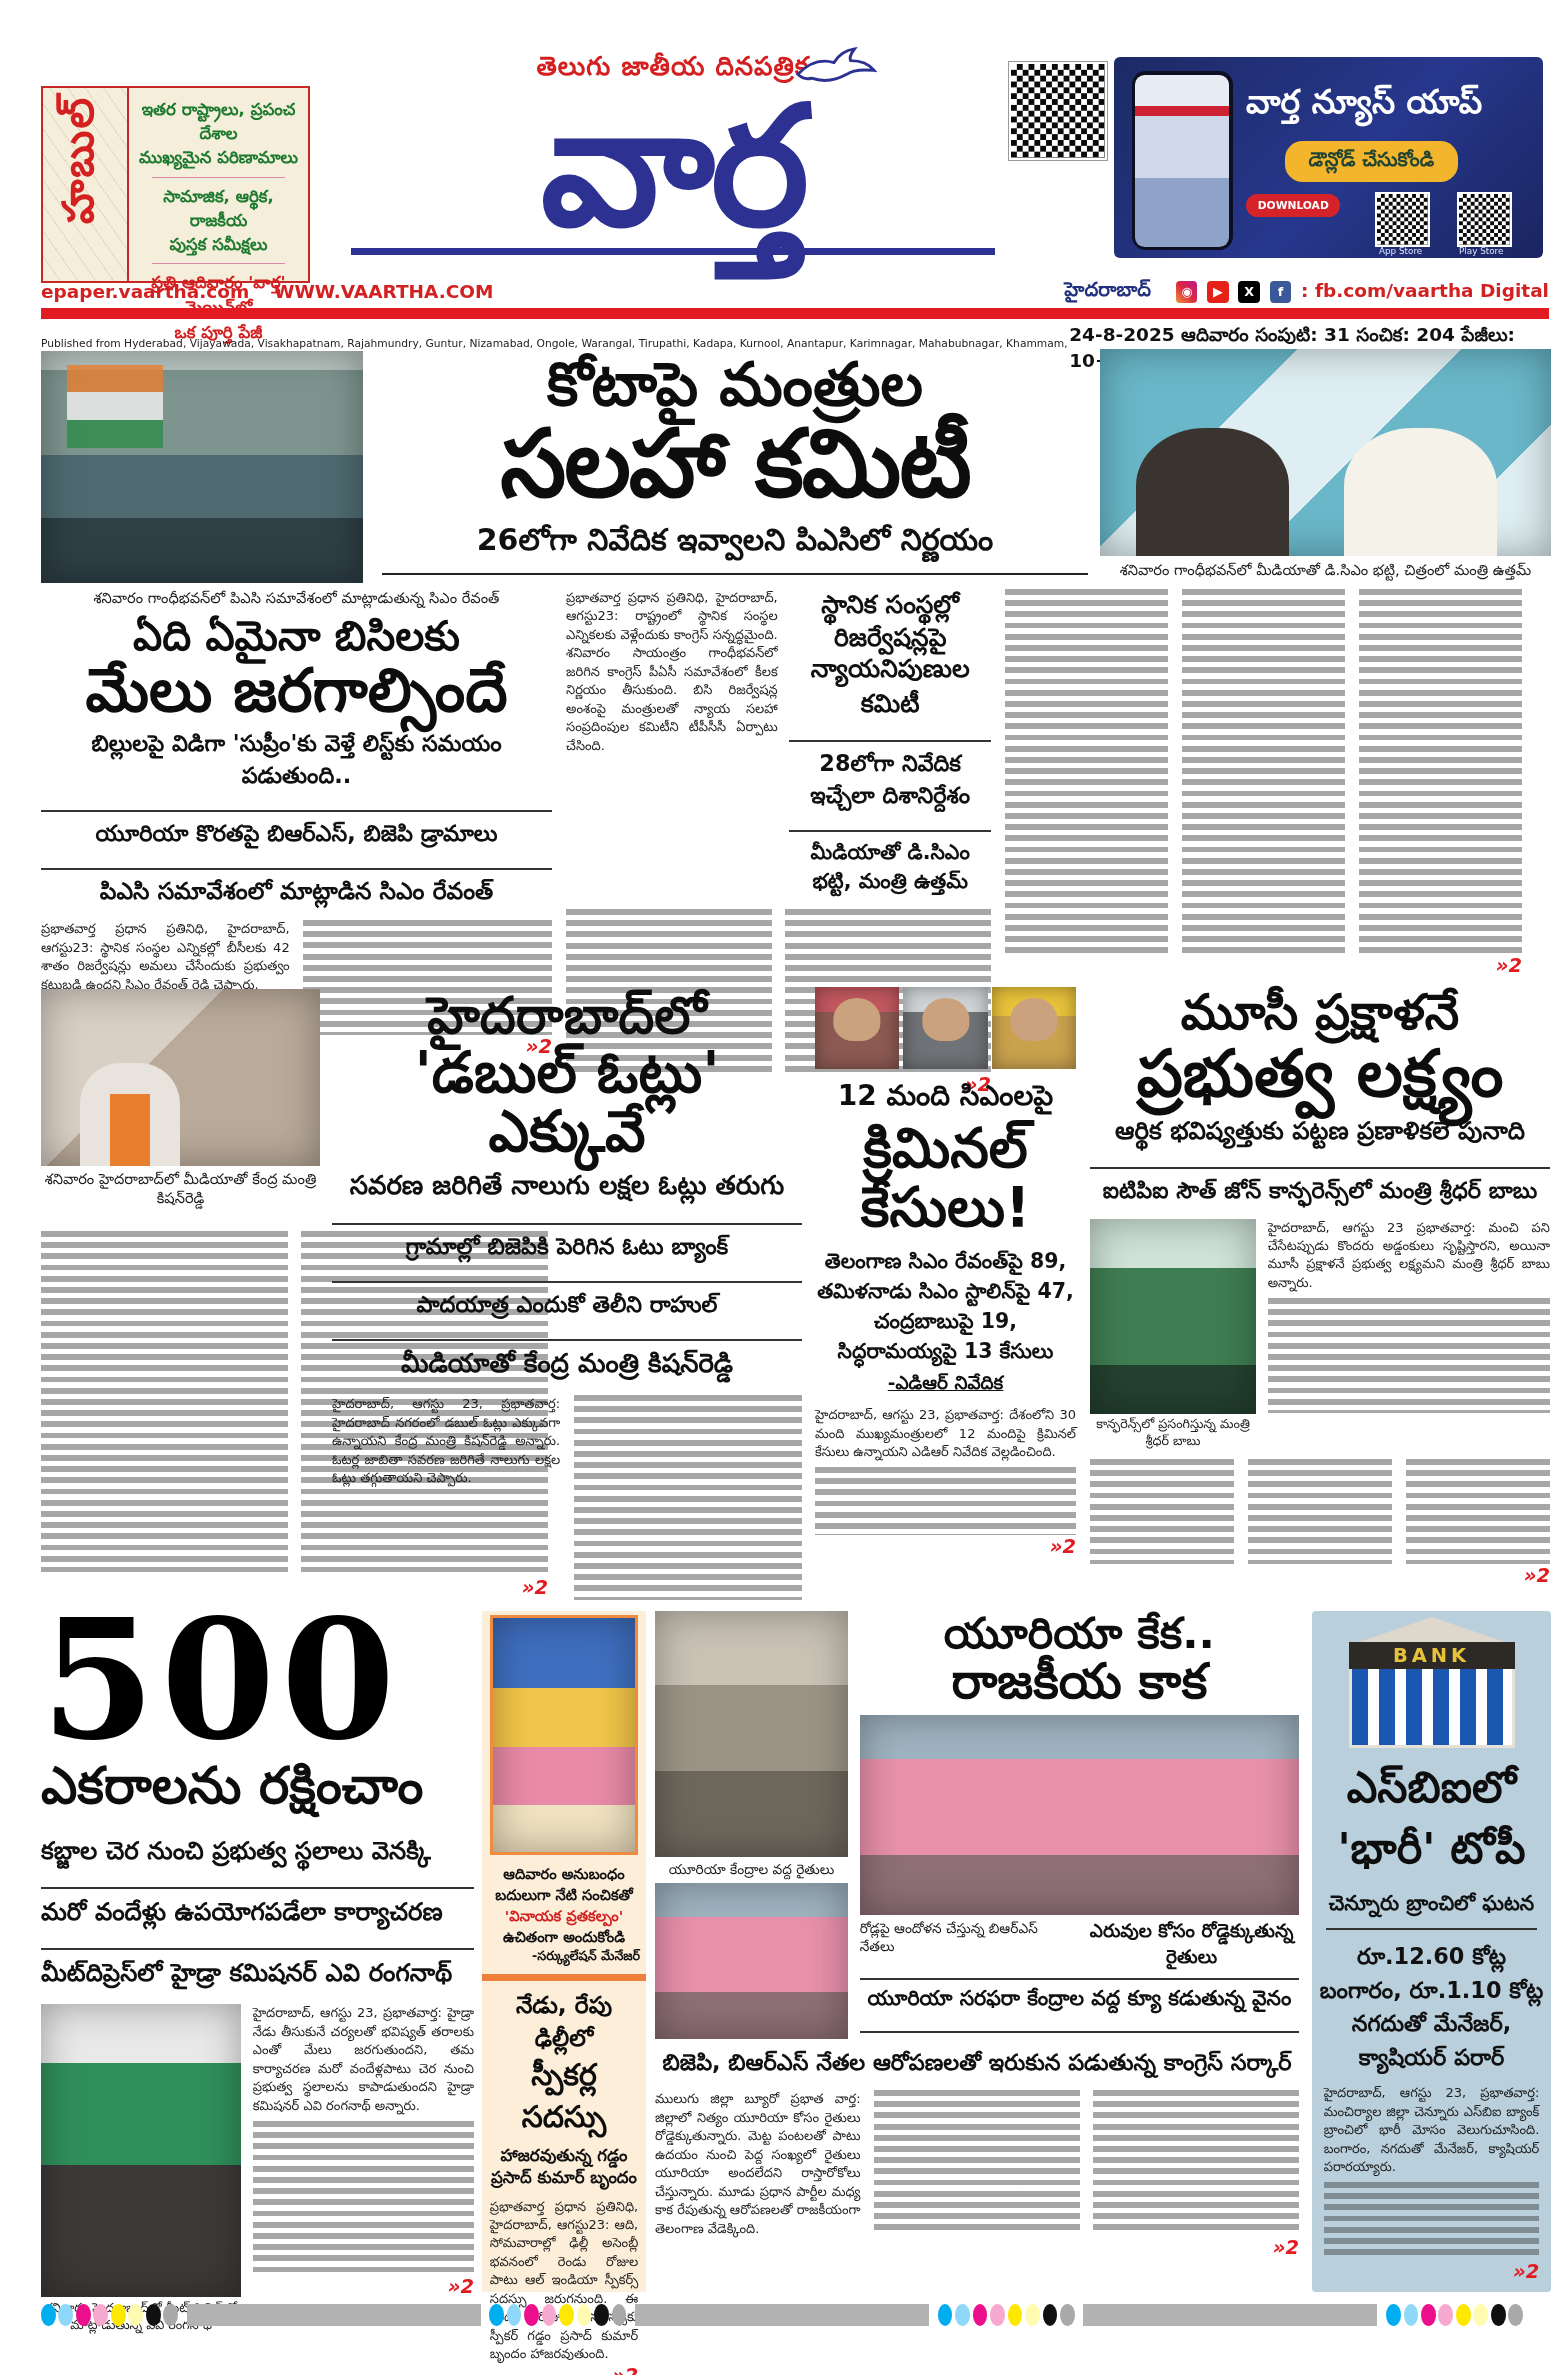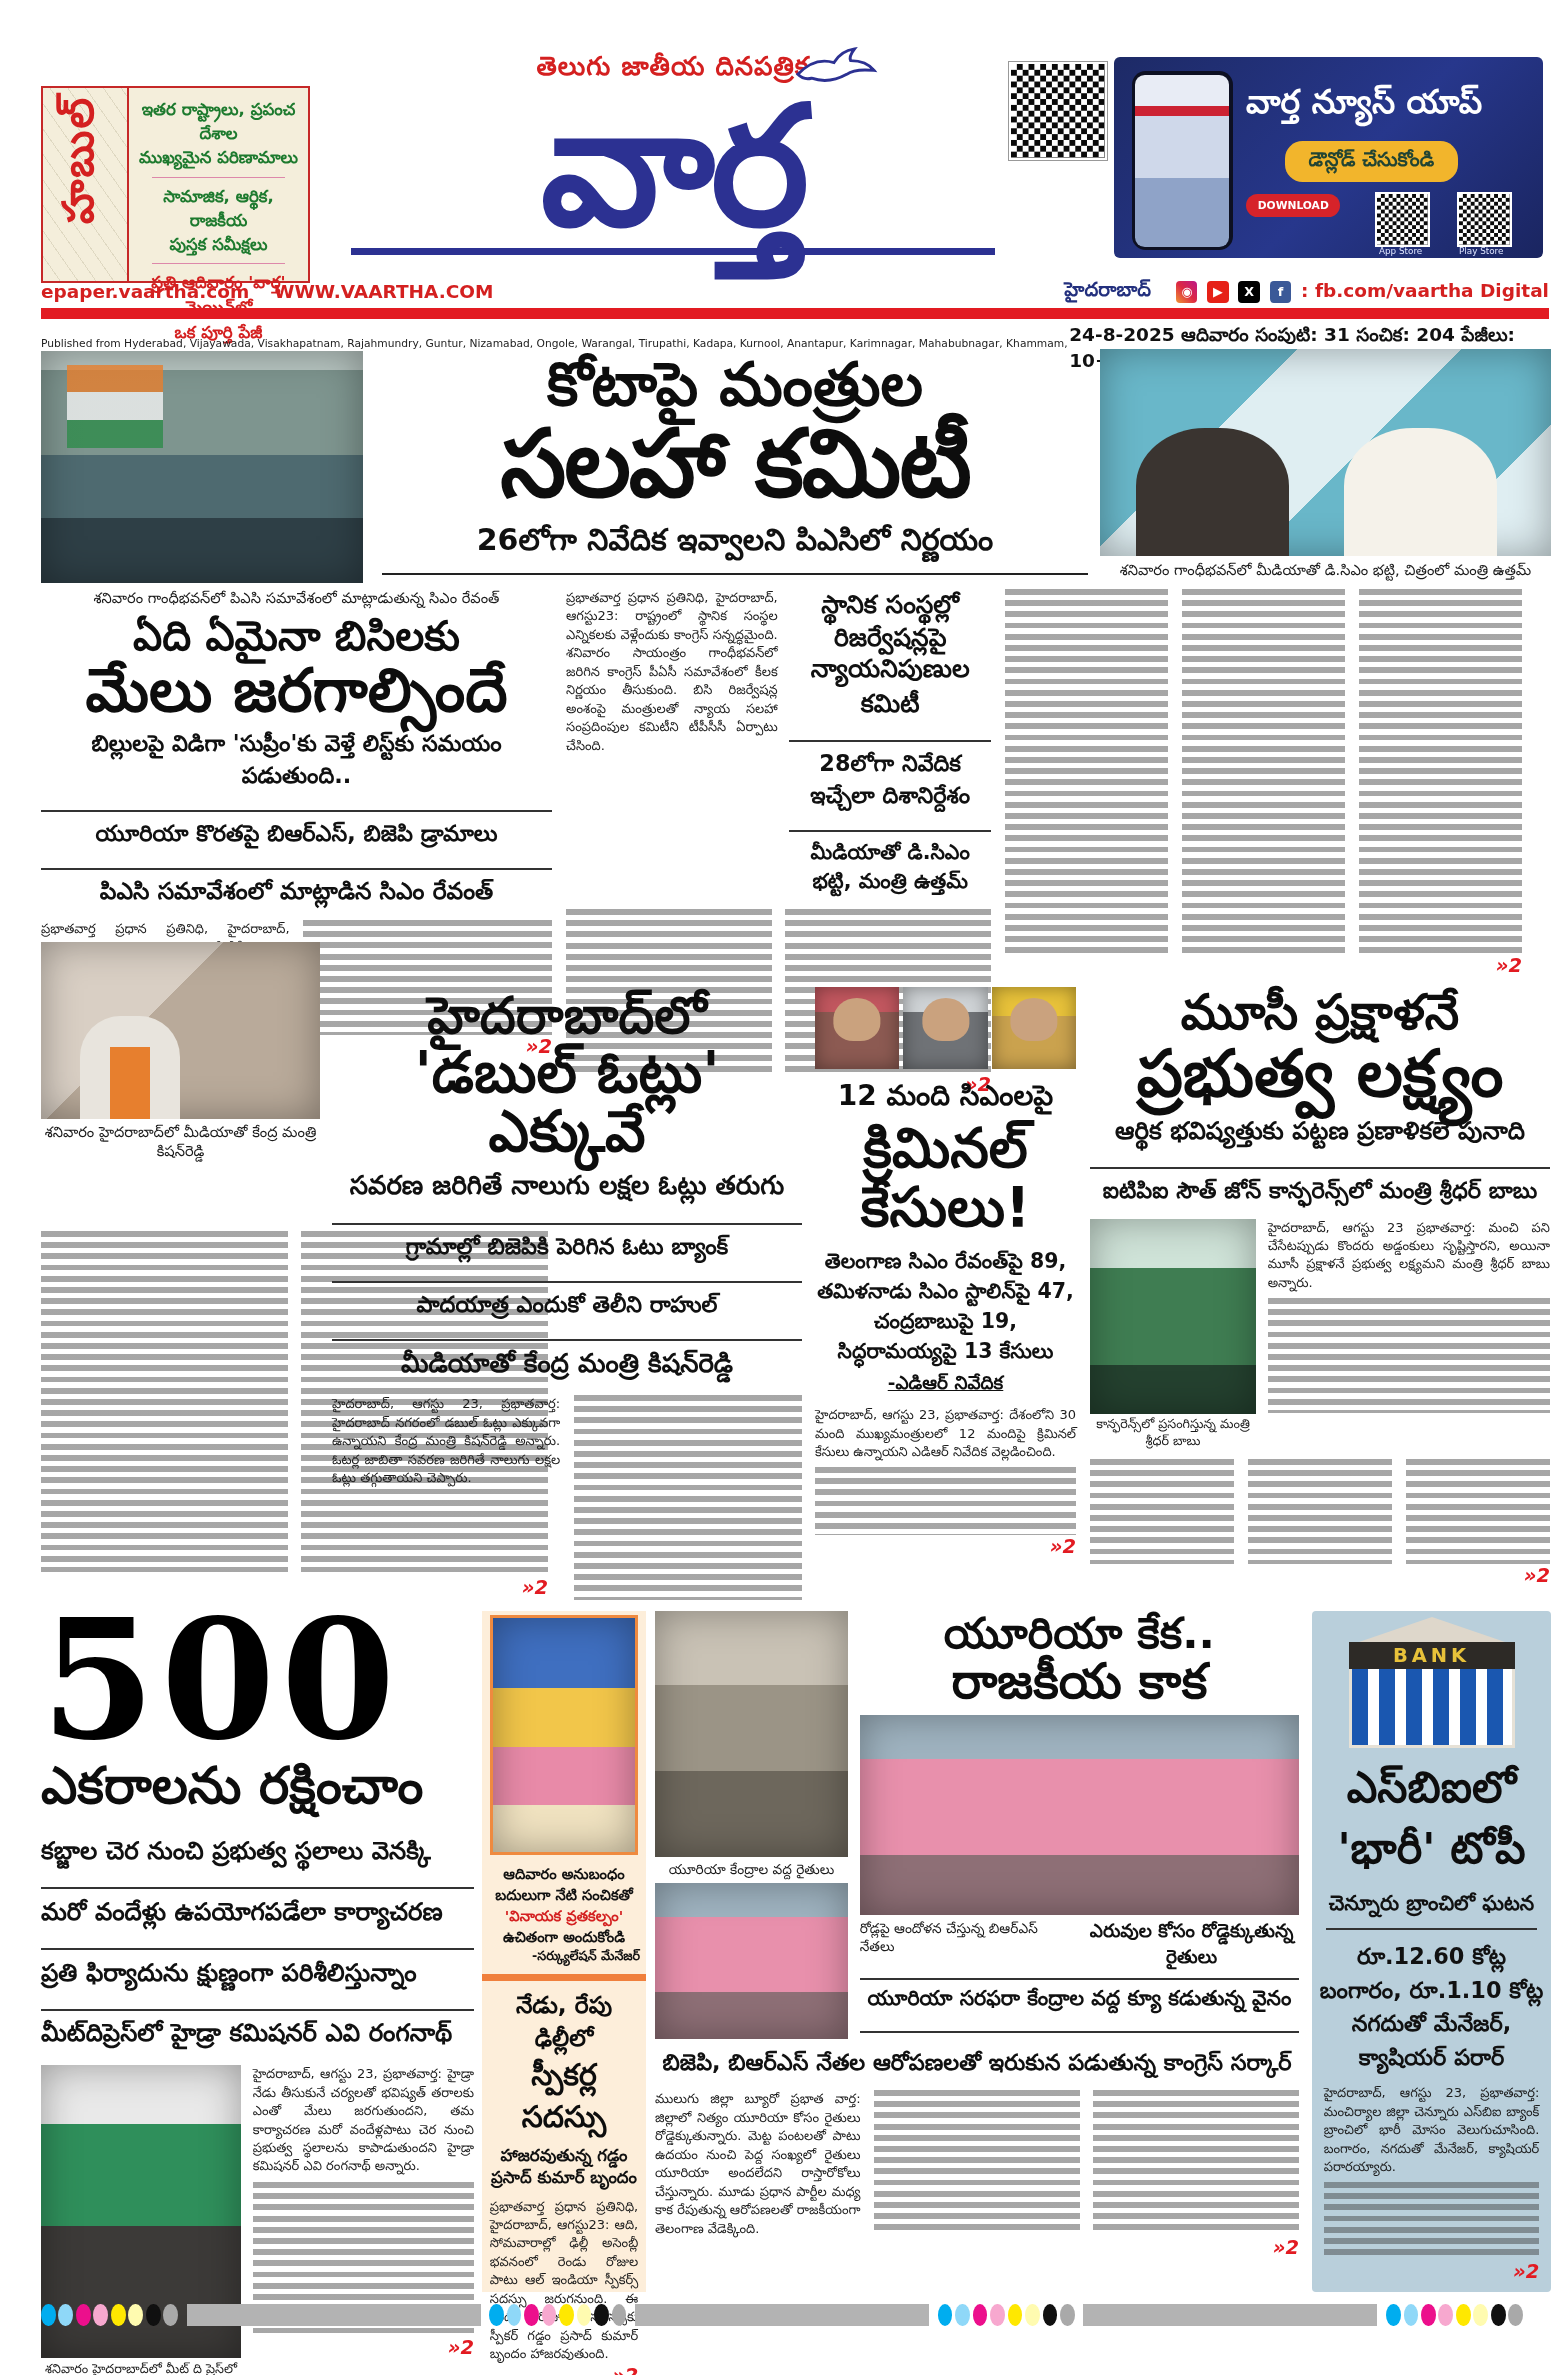--- a/index.html
+++ b/index.html
@@ -212,21 +212,21 @@
 
   <div class="abs" style="left:1005px;top:589px;width:517px;height:394px;">
     <div class="cols" style="height:365px;">
       <div class="tex"></div>
       <div class="tex"></div>
       <div class="tex"></div>
     </div>
     <div class="jump">»2</div>
   </div>
 
-  <div class="abs" style="left:41px;top:942px;width:279px;">
+  <div class="abs" style="left:41px;top:989px;width:279px;">
     <div class="photo ph-saffron" style="width:279px;height:177px;">
       <div class="scarf"></div>
     </div>
     <div class="caption" style="margin-top:3.9px;">శనివారం హైదరాబాద్‌లో మీడియాతో కేంద్ర మంత్రి కిషన్‌రెడ్డి</div>
   </div>
   <div class="abs cols" style="left:41px;top:1231px;width:507px;height:341px;">
     <div class="tex"></div>
     <div class="tex"></div>
   </div>
   <div class="abs jump" style="left:41px;top:1576px;width:507px;">»2</div>
@@ -289,21 +289,20 @@
       <div class="tex"></div>
     </div>
     <div class="jump">»2</div>
   </div>
 
   <div class="abs" style="left:41px;top:1611px;width:433px;">
     <div class="n500">500</div>
     <div class="h-black" style="font-size:51px;text-align:left;margin-top:5.9px;">ఎకరాలను రక్షించాం</div>
     <div class="subline ruled" style="font-size:24.4px;text-align:left;margin-top:7.8px;">కబ్జాల చెర నుంచి ప్రభుత్వ స్థలాలు వెనక్కి</div>
     <div class="subline ruled" style="font-size:24.4px;text-align:left;">మరో వందేళ్లు ఉపయోగపడేలా కార్యాచరణ</div>
-    <div class="subline ruled" style="font-size:24.4px;text-align:left;">ప్రతి ఫిర్యాదును క్షుణ్ణంగా పరిశీలిస్తున్నాం</div>
     <div class="subline" style="font-size:24.4px;text-align:left;">మీట్‌దిప్రెస్‌లో హైడ్రా కమిషనర్ ఎవి రంగనాథ్</div>
     <div style="display:flex;gap:11.7px;margin-top:11.7px;">
       <div style="width:200px;">
         <div class="photo ph-hydra" style="width:200px;height:293px;"></div>
         <div class="caption" style="font-size:12.7px;margin-top:2.9px;">శనివారం హైదరాబాద్‌లో మీట్ ది ప్రెస్‌లో మాట్లాడుతున్న ఎవి రంగనాథ్</div>
       </div>
       <div style="flex:1;">
         <p class="bodytext" style="margin:0;">హైదరాబాద్, ఆగస్టు 23, ప్రభాతవార్త: హైడ్రా నేడు తీసుకునే చర్యలతో భవిష్యత్ తరాలకు ఎంతో మేలు జరగుతుందని, తమ కార్యాచరణ మరో వందేళ్లపాటు చెర నుంచి ప్రభుత్వ స్థలాలను కాపాడుతుందని హైడ్రా కమిషనర్ ఎవి రంగనాథ్ అన్నారు.</p>
         <div class="tex" style="height:154px;margin-top:5.9px;"></div>
         <div class="jump">»2</div>

